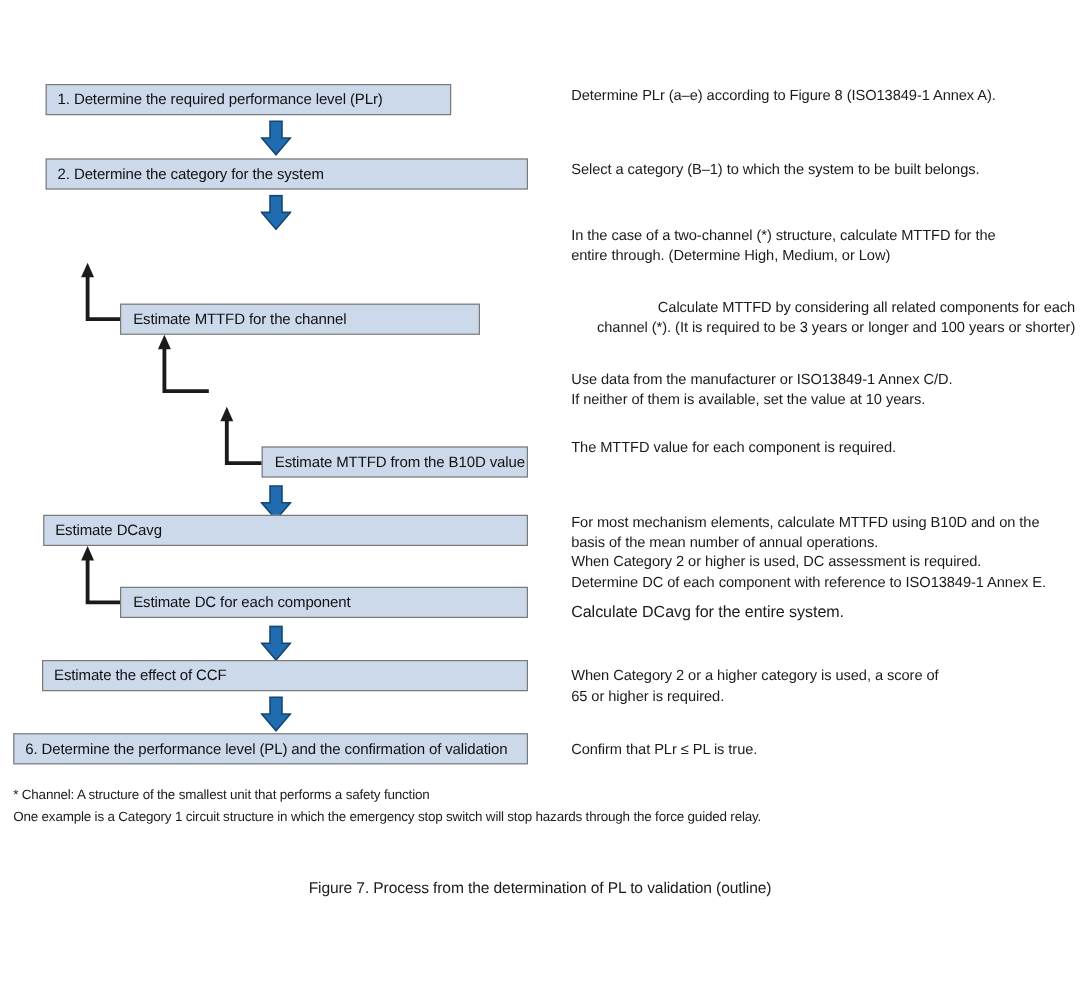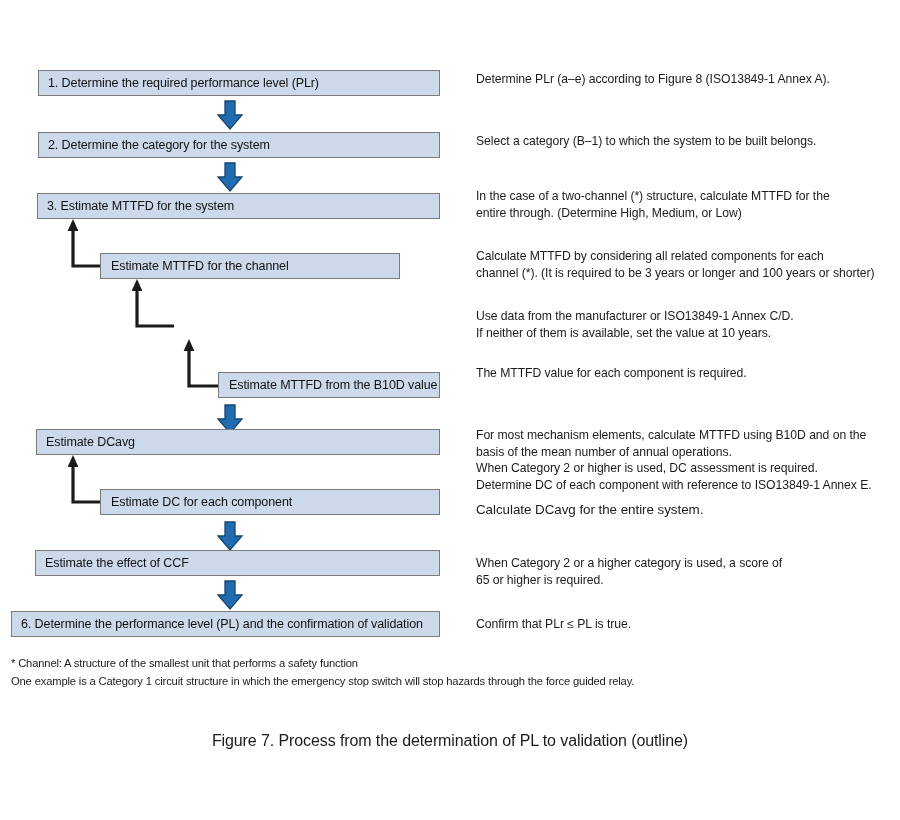--- a/index.html
+++ b/index.html
@@ -86,53 +86,50 @@
     color: #1b1b1b;
     white-space: pre-line;
   }
 
   
   .caption {
     position: absolute;
     left: 0;
     width: 900px;
     text-align: center;
-    font-size: 16px;
+    font-size: 13px;
     letter-spacing: -0.1px;
     color: #1b1b1b;
   }
 </style>
 </head>
 <body>
 
 <div id="figure-canvas">
 
-  <div class="proc-box" style="left:38px; top:70px; width:402px;">
+  <div class="proc-box" style="left:38px; top:70px; width:338px;">
     <span>1. Determine the required performance level (PLr)</span>
   </div>
 
   <div class="block-arrow" style="left:217px; top:100px;">
     <svg viewBox="0 0 26 30" xmlns="http://www.w3.org/2000/svg">
       <polygon points="8,1 18,1 18,15 25,15 13,29 1,15 8,15" fill="#1f6cb0" stroke="#17456f" stroke-width="1.3" stroke-linejoin="miter"></polygon>
     </svg>
   </div>
 
   <div class="proc-box" style="left:38px; top:132px; width:402px;">
     <span>2. Determine the category for the system</span>
   </div>
 
   <div class="block-arrow" style="left:217px; top:162px;">
     <svg viewBox="0 0 26 30" xmlns="http://www.w3.org/2000/svg">
       <polygon points="8,1 18,1 18,15 25,15 13,29 1,15 8,15" fill="#1f6cb0" stroke="#17456f" stroke-width="1.3" stroke-linejoin="miter"></polygon>
     </svg>
   </div>
 
-  <div class="proc-box" style="left:37px; top:193px; width:403px;">
-    <span>3. Estimate MTTFD for the system</span>
-  </div>
 
   <div class="elbow" style="left:62px; top:216px; width:50px; height:56px;">
     <svg viewBox="0 0 50 56" xmlns="http://www.w3.org/2000/svg">
       <path d="M48,50 L11,50 L11,14" fill="none" stroke="#1a1a1a" stroke-width="3.2"></path>
       <polygon points="11,3 5.6,15 16.4,15" fill="#1a1a1a"></polygon>
     </svg>
   </div>
 
   <div class="proc-box indent-lv1" style="left:100px; top:253px; width:300px;">
     <span>Estimate MTTFD for the channel</span>
@@ -198,21 +195,21 @@
     <span>6. Determine the performance level (PL) and the confirmation of validation</span>
   </div>
 
   <div class="note" style="top:71px;">Determine PLr (a–e) according to Figure 8 (ISO13849-1 Annex A).</div>
 
   <div class="note" style="top:133px;">Select a category (B–1) to which the system to be built belongs.</div>
 
   <div class="note" style="top:188px;">In the case of a two-channel (*) structure, calculate MTTFD for the
 entire through. (Determine High, Medium, or Low)</div>
 
-  <div class="note" style="top:248px;">Calculate MTTFD by considering all related components for each
+  <div class="note" style="top:248px;text-align:right;">Calculate MTTFD by considering all related components for each
 channel (*). (It is required to be 3 years or longer and 100 years or shorter)</div>
 
   <div class="note" style="top:308px;">Use data from the manufacturer or ISO13849-1 Annex C/D.
 If neither of them is available, set the value at 10 years.</div>
 
   <div class="note" style="top:365px;">The MTTFD value for each component is required.</div>
 
   <div class="note" style="top:427px;">For most mechanism elements, calculate MTTFD using B10D and on the
 basis of the mean number of annual operations.
 When Category 2 or higher is used, DC assessment is required.

